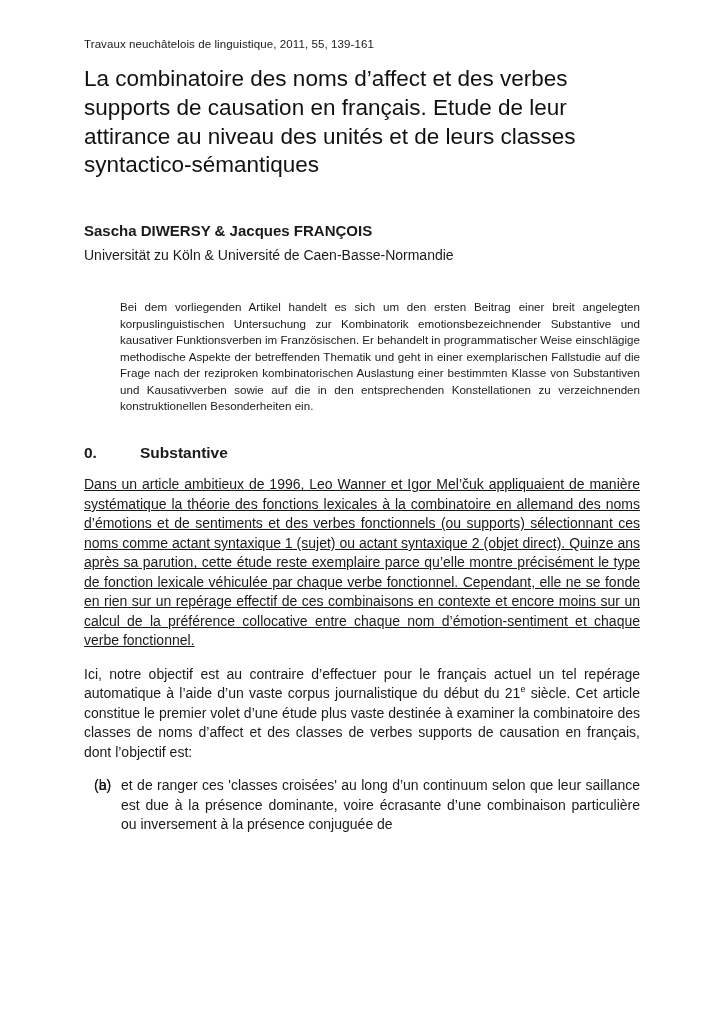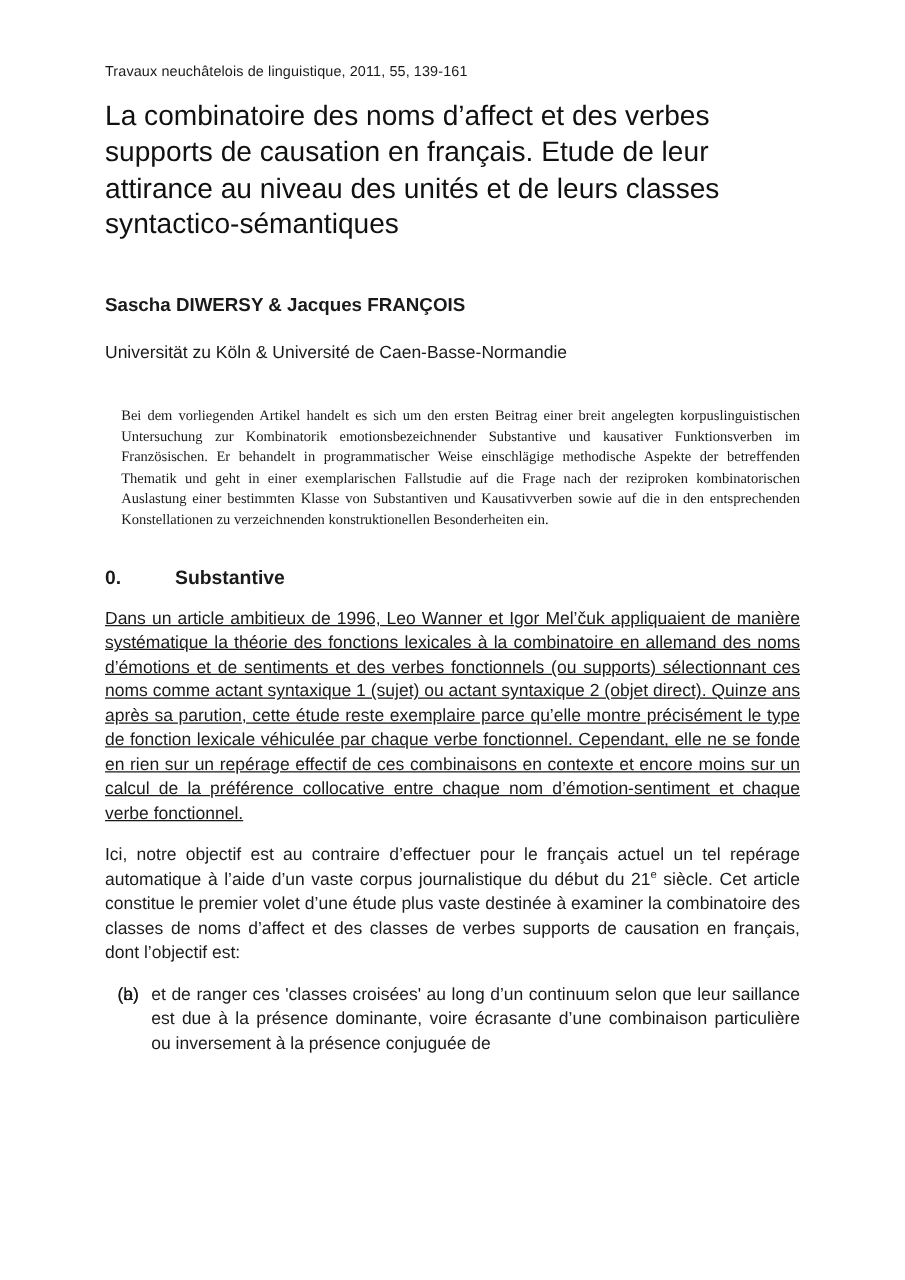--- a/index.html
+++ b/index.html
@@ -10,50 +10,49 @@
   .page {
     position: relative;
     width: 724px;
     height: 1024px;
     margin: 0 auto;
     background: #ffffff;
     font-family: "Liberation Sans", sans-serif;
     color: #1a1a1a;
     overflow: hidden;
     box-sizing: border-box;
-    padding: 52px 84px 0 84px;
+    padding: 38px 84px 0 84px;
   }
   .journal-header {
     font-size: 11.5px;
     letter-spacing: 0.1px;
     color: #1a1a1a;
   }
   .paper-title {
     font-size: 22.5px;
     line-height: 1.28;
     font-weight: 400;
     color: #111111;
     max-width: 560px;
   }
   .authors {
     margin-top: 42px;
     font-size: 15px;
     font-weight: bold;
   }
   .affiliation {
-    margin-top: 20px;
+    margin-top: 8px;
     font-size: 14px;
   }
   .abstract {
     margin-top: 36px;
-    margin-left: 13px;
+    margin-left: 36px;
     font-size: 11.6px;
     line-height: 1.42;
     text-align: justify;
-    font-family: Liberation Serif, serif;
   }
   .section-heading {
     margin-top: 30px;
     font-size: 15.5px;
     font-weight: bold;
     display: flex;
   }
   .section-number {
     display: inline-block;
     width: 56px;

